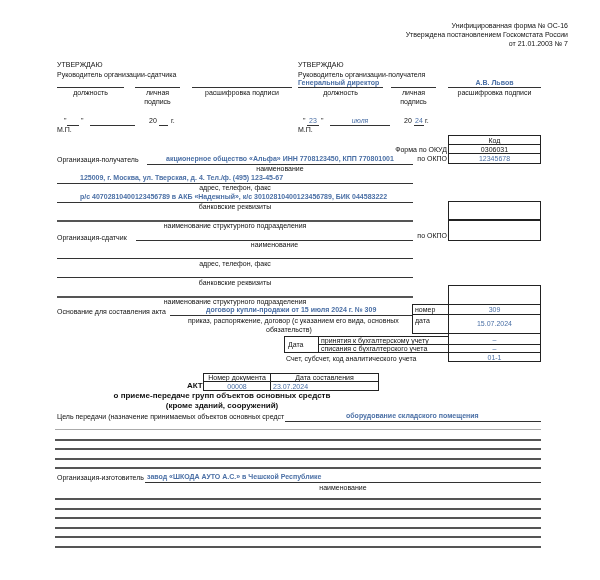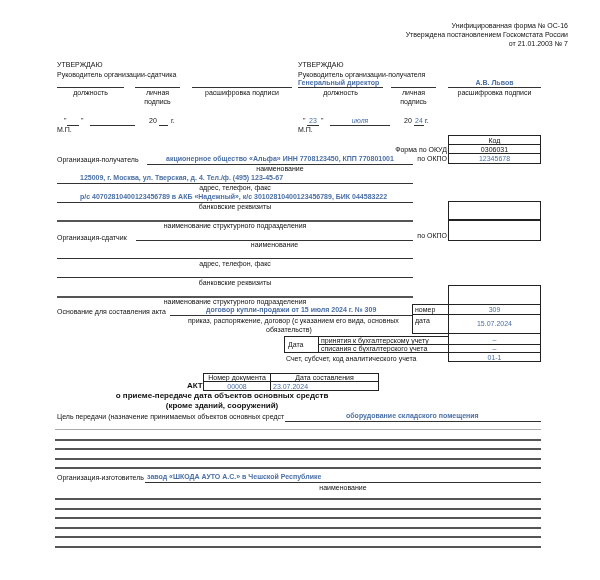--- a/index.html
+++ b/index.html
@@ -153,21 +153,21 @@
 <div class="box" style="left:270px;top:373px;width:109px;height:9px;">
   <div class="a c" style="left:0;right:0;top:0px;">Дата составления</div>
 </div>
 <div class="a b" style="left:187px;top:382px;font-size:8px;">АКТ</div>
 <div class="box" style="left:203px;top:381px;width:68px;height:10px;">
   <div class="a c bluen" style="left:0;right:0;top:1px;">00008</div>
 </div>
 <div class="box" style="left:270px;top:381px;width:109px;height:10px;">
   <div class="a bluen" style="left:2px;top:1px;">23.07.2024</div>
 </div>
-<div class="a b c" style="left:57px;width:330px;top:392px;font-size:8px;">о приеме-передаче дата объектов основных средств</div>
+<div class="a b c" style="left:57px;width:330px;top:392px;font-size:8px;">о приеме-передаче групп объектов основных средств</div>
 <div class="a b c" style="left:57px;width:330px;top:402px;font-size:8px;">(кроме зданий, сооружений)</div>
 
 <div class="a" style="left:57px;top:413px;">Цель передачи (назначение принимаемых объектов основных средст</div>
 <div class="a blue" style="left:346px;top:412px;">оборудование складского помещения</div>
 <div class="ln" style="left:285px;width:256px;top:421px;"></div>
 <div class="ln" style="left:55px;width:486px;top:429px;border-top-color:#aaa;"></div>
 <div class="lnt" style="left:55px;width:486px;top:439px;"></div>
 <div class="lnt" style="left:55px;width:486px;top:448px;"></div>
 <div class="lnt" style="left:55px;width:486px;top:458px;"></div>
 <div class="lnt" style="left:55px;width:486px;top:467px;"></div>

